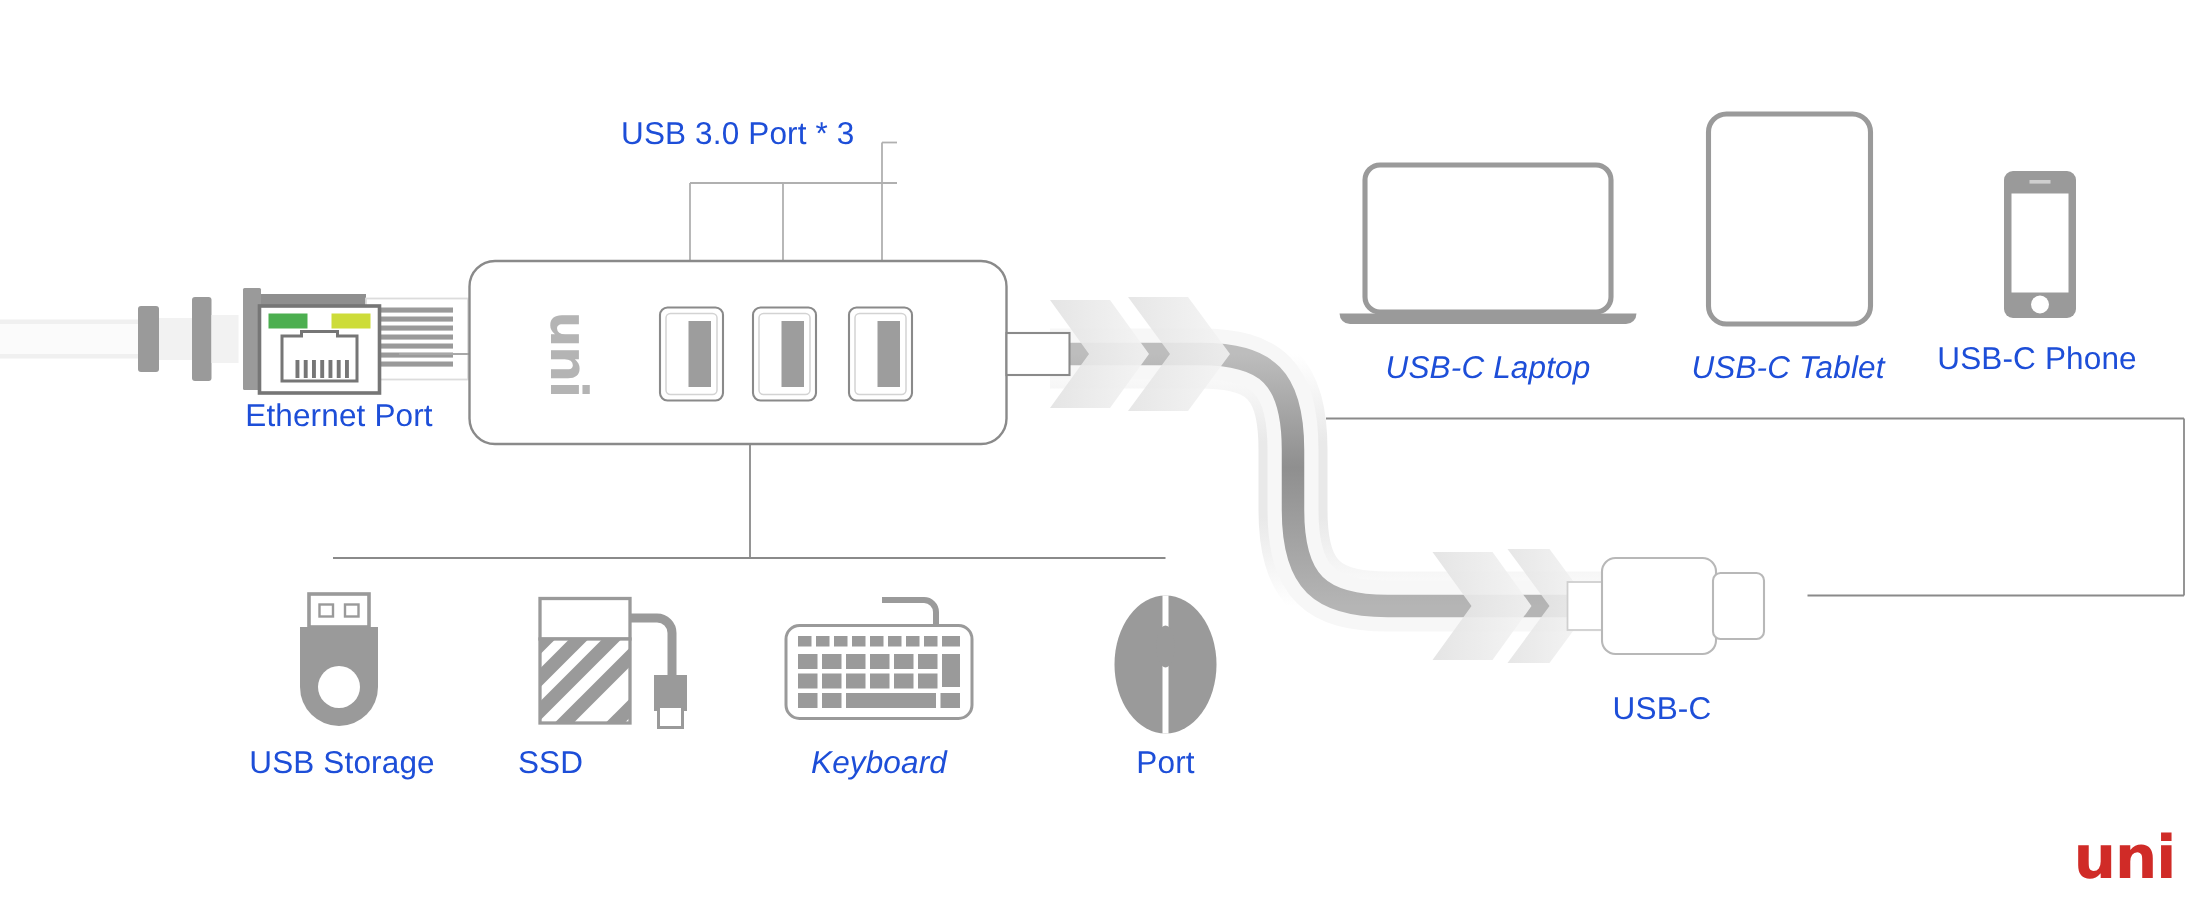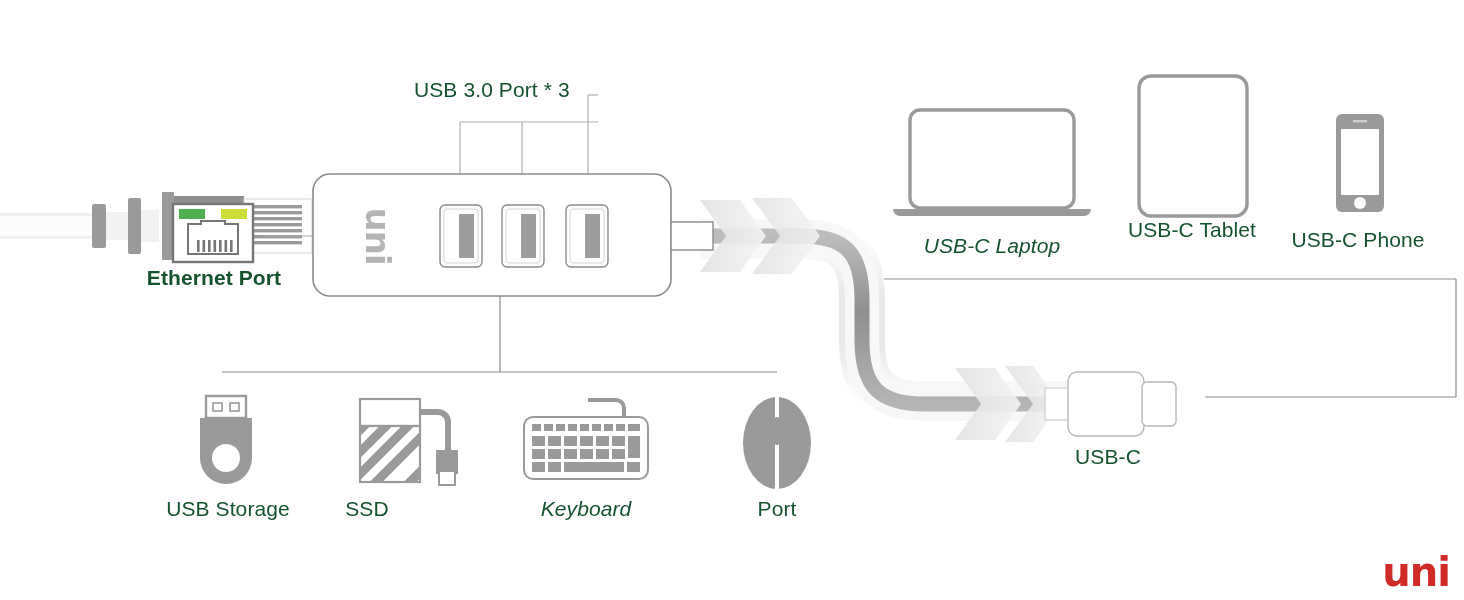--- a/index.html
+++ b/index.html
@@ -14,21 +14,21 @@
     position: relative;
     width: 1464px; height: 600px;
     background: #ffffff;
   }
   .svg-layer {
     position: absolute; left: 0; top: 0;
     width: 1464px; height: 600px;
   }
   .lbl {
     position: absolute;
-    color: #14532d;
+    color: #1d4ed8;
     font-size: 21px;
     font-family: "Liberation Sans", sans-serif;
     white-space: nowrap;
     letter-spacing: 0.1px;
   }
   .lbl.c { transform: translateX(-50%); }
   .logo-uni {
     position: absolute;
     right: 14px; bottom: 8px;
     font-size: 40px;
@@ -270,28 +270,28 @@
     <g>
       <rect x="1336" y="114" width="48" height="98" rx="6" fill="#9a9a9a"></rect>
       <rect x="1341" y="129" width="38" height="66" fill="#ffffff"></rect>
       <rect x="1353" y="120" width="14" height="2.4" fill="#cfcfcf"></rect>
       <circle cx="1360" cy="203" r="6" fill="#ffffff"></circle>
     </g>
   </svg>
 
   <div class="lbl" style="left:414px; top:78px;">USB 3.0 Port * 3</div>
 
-  <div class="lbl c" style="left:214px; top:266px;font-weight:bold;">Ethernet Port</div>
+  <div class="lbl c" style="left:226px; top:266px;">Ethernet Port</div>
 
   <div class="lbl c" style="left:228px; top:497px;">USB Storage</div>
   <div class="lbl c" style="left:367px; top:497px;">SSD</div>
   <div class="lbl c" style="left:586px; top:497px;font-style:italic;">Keyboard</div>
   <div class="lbl c" style="left:777px; top:497px;">Port</div>
 
   <div class="lbl c" style="left:992px; top:234px;font-style:italic;">USB-C Laptop</div>
-  <div class="lbl c" style="left:1192px; top:218px;">USB-C Tablet</div>
+  <div class="lbl c" style="left:1192px; top:234px;font-style:italic;">USB-C Tablet</div>
   <div class="lbl c" style="left:1358px; top:228px;">USB-C Phone</div>
 
-  <div class="lbl c" style="left:1108px; top:445px;">USB-C</div>
+  <div class="lbl c" style="left:1108px; top:461px;">USB-C</div>
 
   <div class="logo-uni">uni</div>
 
 </div>
 
 </body></html>

